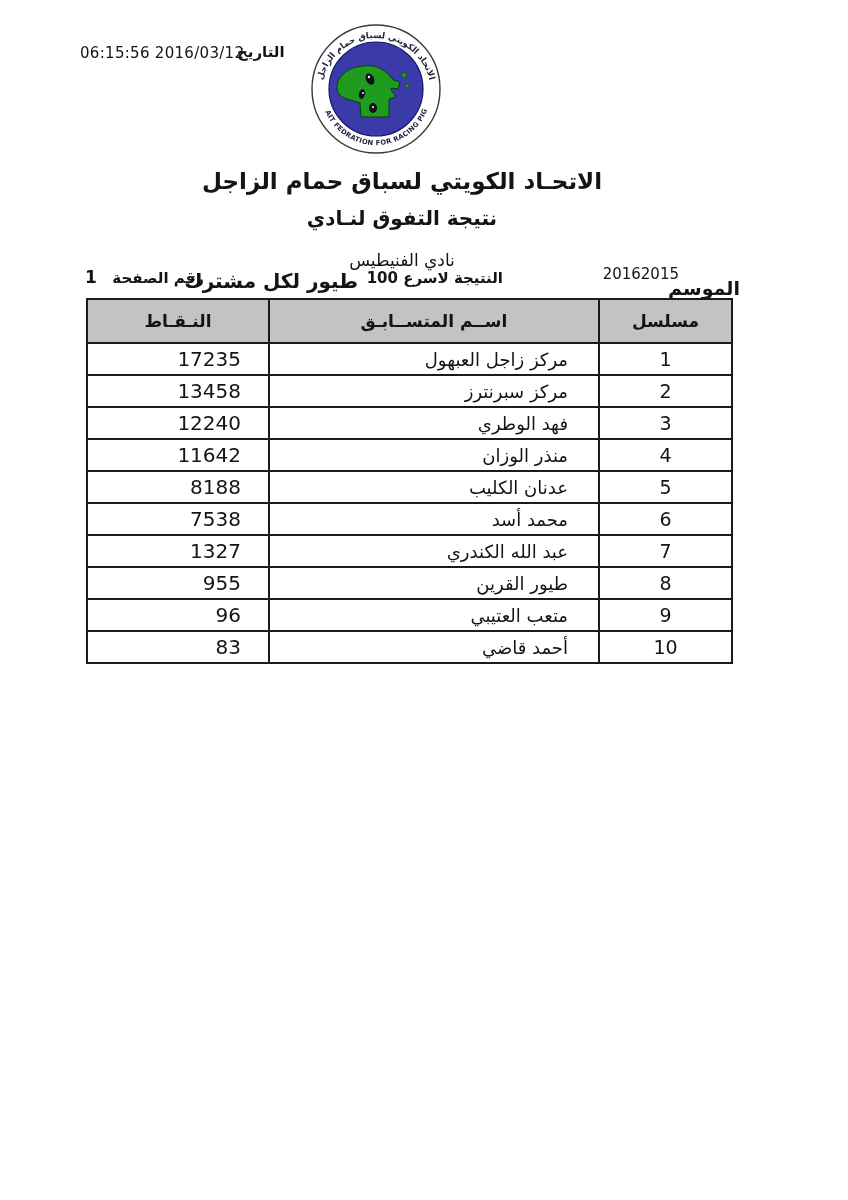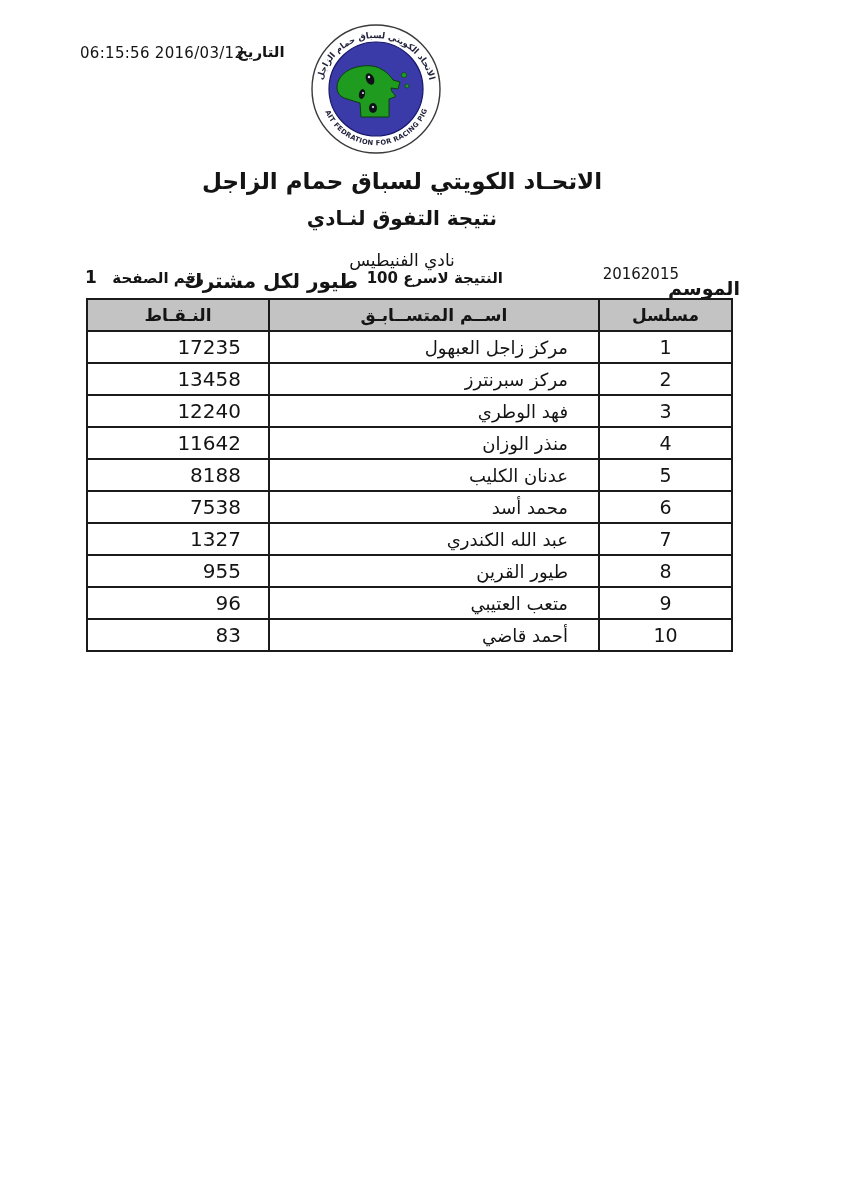--- a/index.html
+++ b/index.html
@@ -52,21 +52,21 @@
   .page-label{right:644px;top:4px;font-size:15px;font-weight:bold;}
   .page-value{left:85px;top:2px;font-size:17px;font-weight:bold;direction:ltr;}
   
   .results{
     position:absolute;left:86px;top:298px;width:645px;
     border-collapse:collapse;table-layout:fixed;
     direction:rtl;
   }
   .results th,.results td{border:2px solid var(--line);}
   .results th{
-    height:32px;background:var(--header-bg);
+    height:44px;background:var(--header-bg);
     font-size:17px;font-weight:bold;text-align:center;
   }
   .results td{height:32px;background:#ffffff;}
   .c-serial{text-align:center;font-size:19px;}
   .c-name{text-align:right;padding-right:30px;font-size:18px;}
   .c-points{text-align:right;padding-right:27px;font-size:20px;direction:ltr;}
 </style>
 </head>
 <body>
 

